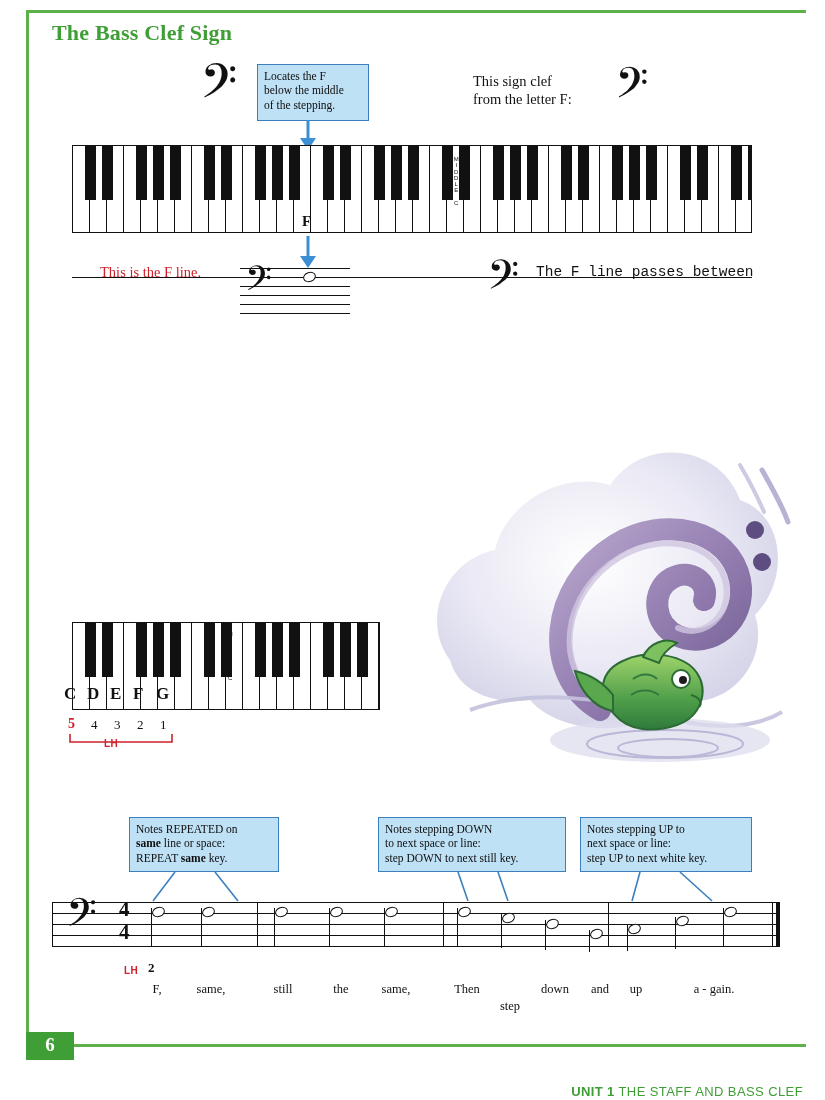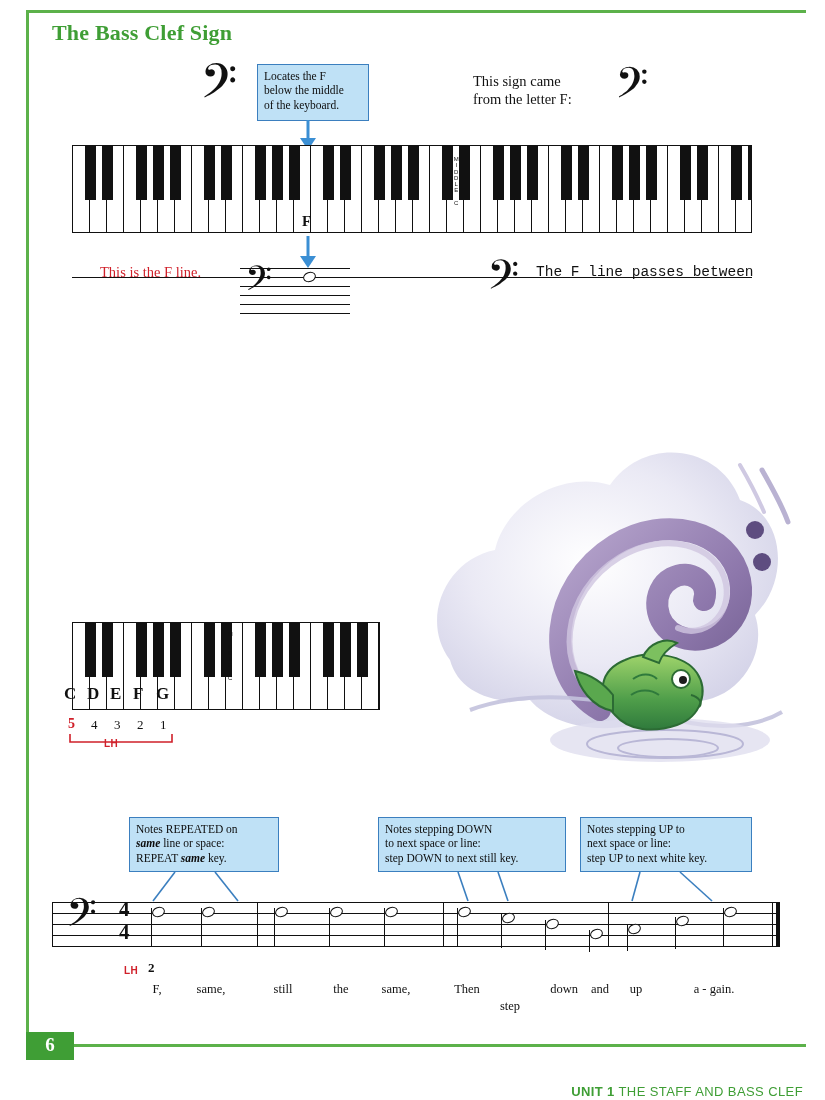--- a/index.html
+++ b/index.html
@@ -52,21 +52,21 @@
     position: absolute;
     background: #bfe1f6;
     border: 1px solid #3b7fbf;
     color: #0d0d0d;
     font-family: "Liberation Serif", serif;
     font-size: 11.5px;
     line-height: 1.25;
     padding: 4px 6px;
     box-sizing: border-box;
   }
-  .callout b { font-weight: bold; font-style: italic; }
+  .callout b { font-weight: bold; }
 
   .txt {
     position: absolute;
     font-family: "Liberation Serif", serif;
     font-size: 14.5px;
     line-height: 1.25;
     color: #111;
   }
   .txt.red { color: #d0202a; }
   .center { text-align: center; }
@@ -233,25 +233,25 @@
 
   <div class="page-title">The Bass Clef Sign</div>
 
   <div class="clef" style="left:200px; top:58px; font-size:58px;">𝄢</div>
 
   <div class="callout" style="left:257px; top:64px; width:112px; height:57px;">
     <div>
       <span>Locates the F</span>
     </div>
     <div>below the middle</div>
-    <div>of the keyboard.</div>
+    <div>of the stepping.</div>
   </div>
 
   <div class="txt" style="left:473px; top:72px; width:130px;">
-    <div>This sign came</div>
+    <div>This sign clef</div>
     <div>from the letter F:</div>
   </div>
 
   <div class="clef" style="left:615px; top:62px; font-size:52px;">𝄢</div>
 
   <svg class="arrow" style="left:296px; top:120px;" width="24" height="30" viewBox="0 0 24 30">
     <line x1="12" y1="0" x2="12" y2="20" stroke="#3b8fd4" stroke-width="3"></line>
     <polygon points="12,30 4,18 20,18" fill="#3b8fd4"></polygon>
   </svg>
 
@@ -544,21 +544,21 @@
   <div class="note" style="left:724px; top:907px;"></div>
   <div class="barline" style="left:723px; top:908px; height:38px;"></div>
 
   <div class="lyric" style="left:132px; top:982px; width:50px;">F,</div>
   <div class="lyric" style="left:184px; top:982px; width:54px;">same,</div>
   <div class="lyric" style="left:258px; top:982px; width:50px;">still</div>
   <div class="lyric" style="left:318px; top:982px; width:46px;">the</div>
   <div class="lyric" style="left:370px; top:982px; width:52px;">same,</div>
   <div class="lyric" style="left:442px; top:982px; width:50px;">Then</div>
   <div class="lyric" style="left:488px; top:982px; width:44px;margin-top:17px;">step</div>
-  <div class="lyric" style="left:532px; top:982px; width:46px;text-align:right;">down</div>
+  <div class="lyric" style="left:532px; top:982px; width:46px;">down</div>
   <div class="lyric" style="left:578px; top:982px; width:44px;">and</div>
   <div class="lyric" style="left:616px; top:982px; width:40px;">up</div>
   <div class="lyric" style="left:676px; top:982px; width:76px;">a - gain.</div>
 
   <div class="footer-bar"></div>
   <div class="pagenum-box"></div>
   <div class="pagenum">6</div>
   <div class="footer-unit">
     <b>UNIT 1</b>
     <span>THE STAFF AND BASS CLEF</span>

